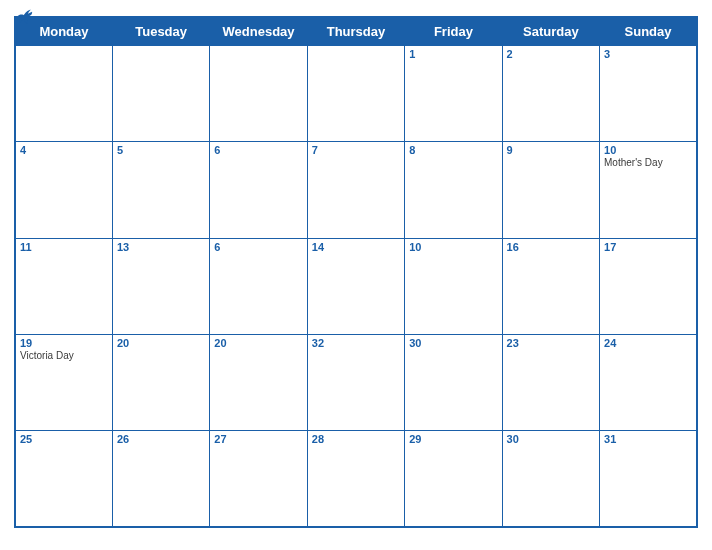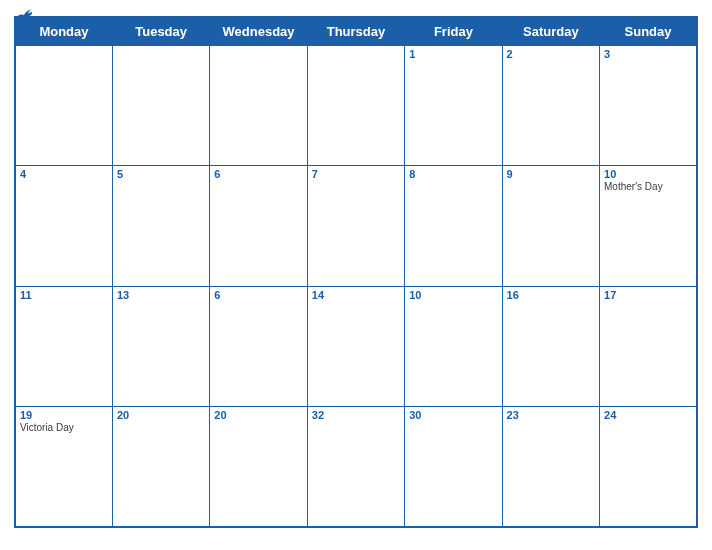--- a/index.html
+++ b/index.html
@@ -206,15 +206,38 @@
           <td>
             <span class="day-number">30</span>
           </td>
           <td>
             <span class="day-number">23</span>
           </td>
           <td>
             <span class="day-number">24</span>
           </td>
         </tr>
+        <tr>
+          <td>
+            <span class="day-number">25</span>
+          </td>
+          <td>
+            <span class="day-number">26</span>
+          </td>
+          <td>
+            <span class="day-number">27</span>
+          </td>
+          <td>
+            <span class="day-number">28</span>
+          </td>
+          <td>
+            <span class="day-number">29</span>
+          </td>
+          <td>
+            <span class="day-number">30</span>
+          </td>
+          <td>
+            <span class="day-number">31</span>
+          </td>
+        </tr>
       </tbody>
   </table>
 </div>
 
 </body></html>

